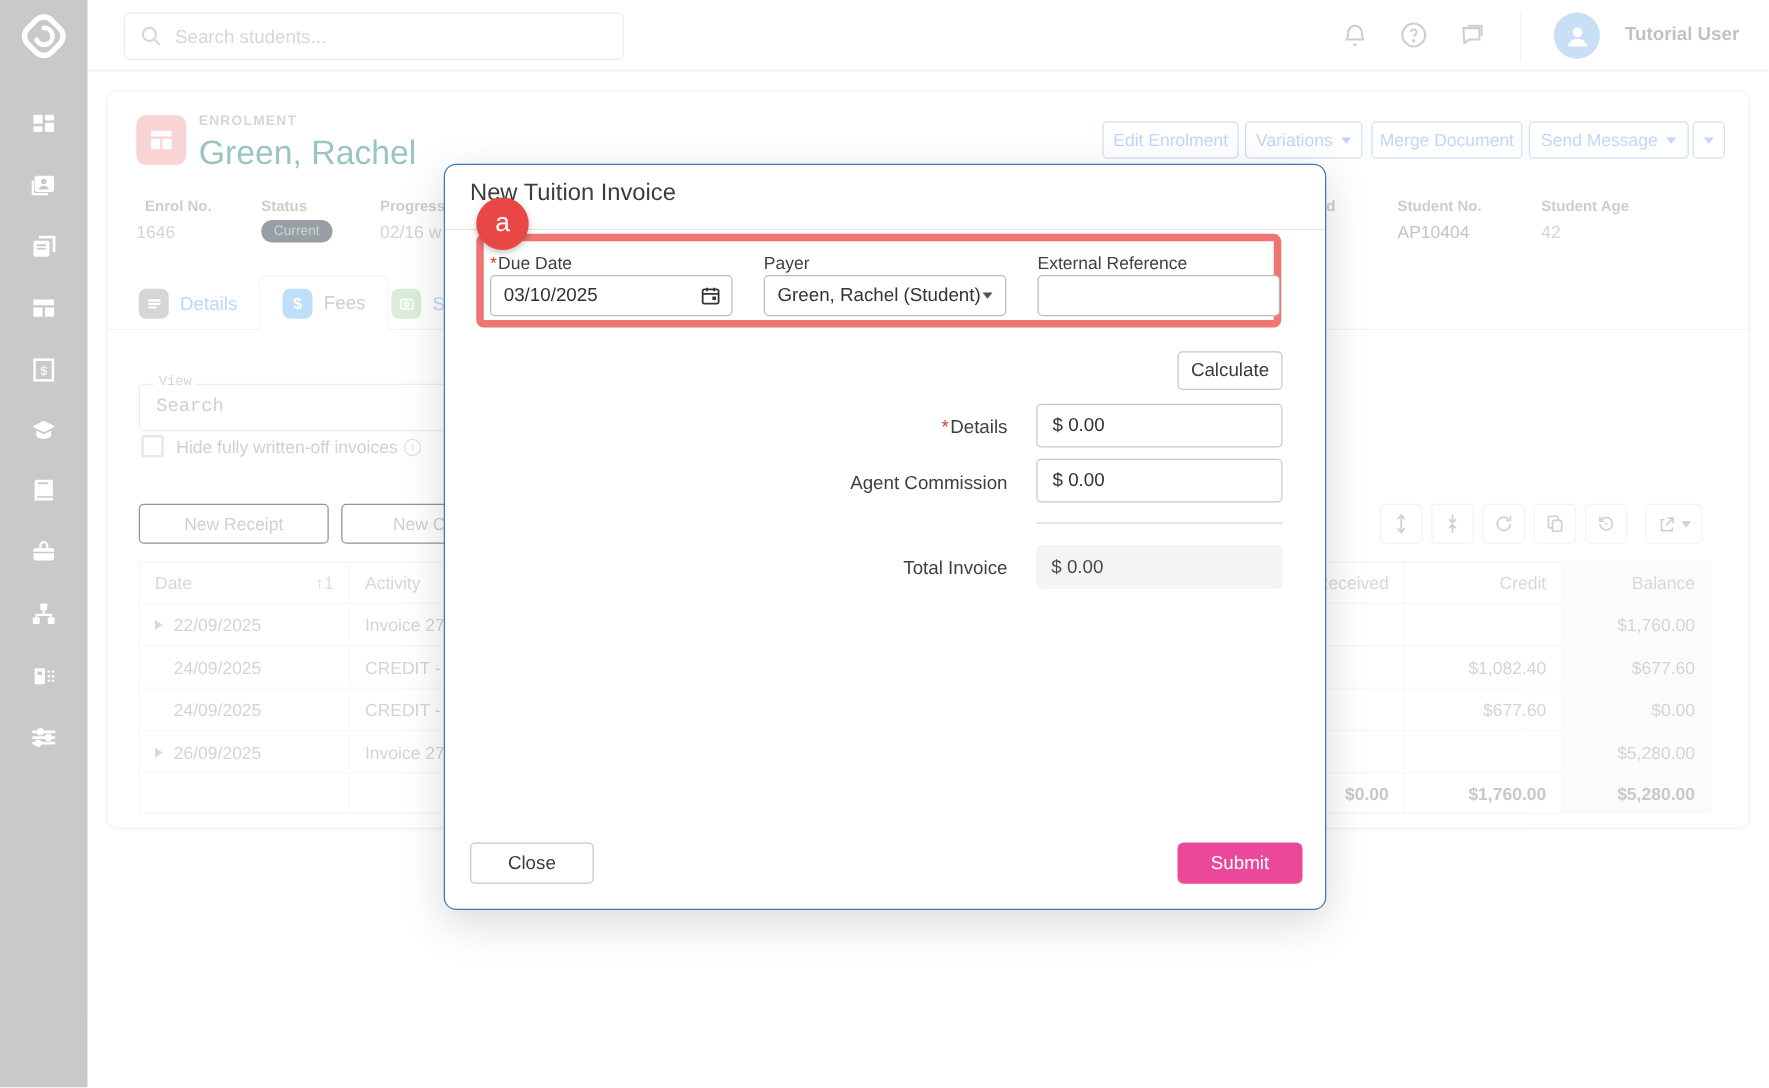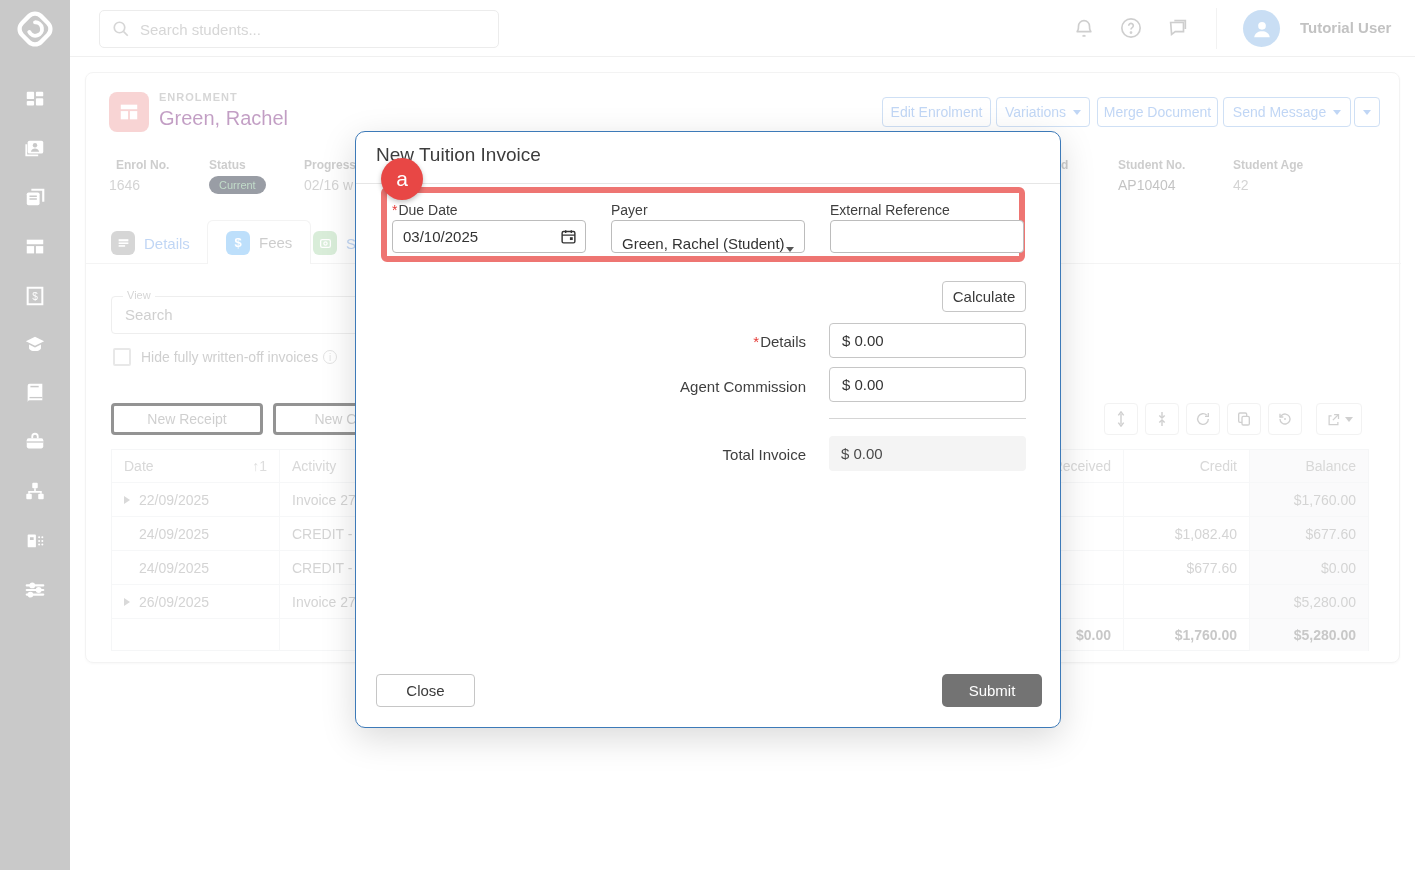--- a/index.html
+++ b/index.html
@@ -26,51 +26,51 @@
   .avatar { position:absolute; left:1173px; top:10px; width:37px; height:37px; border-radius:50%;
     background:#7fb3e6; color:#fff; display:flex; align-items:center; justify-content:center; }
   .user-name { position:absolute; left:1230px; top:19px; font-size:15px; font-weight:bold; color:#6f6f6f; }
 
   .card { position:absolute; left:85px; top:72px; width:1315px; height:591px; background:#fff;
     border:1px solid #e3e3e3; border-radius:8px; box-shadow:0 1px 3px rgba(0,0,0,.08); }
 
   .ent-icon { position:absolute; left:23px; top:19px; width:40px; height:40px; border-radius:8px;
     background:#ef9a9a; color:#fff; display:flex; align-items:center; justify-content:center; }
   .ent-label { position:absolute; left:73px; top:18px; font-size:11px; letter-spacing:1px; color:#9e9e9e; font-weight:bold; }
-  .ent-title { position:absolute; left:73px; top:34px; font-size:20px; color:#701a75; }
+  .ent-title { position:absolute; left:73px; top:34px; font-size:27px; color:#0f766e; }
 
   .hbtn { position:absolute; top:24px; height:30px; border:1px solid #8fb6e8; border-radius:4px;
     background:#fff; color:#6c9fe8; font-size:14px; display:flex; align-items:center; justify-content:center; gap:7px; }
   .caret { width:0; height:0; border-left:4px solid transparent; border-right:4px solid transparent;
     border-top:5px solid currentColor; display:inline-block; }
 
   .info-label { position:absolute; top:85px; font-size:12px; font-weight:bold; color:#8a8a8a; }
   .info-value { position:absolute; top:104px; font-size:14px; color:#9a9a9a; }
   .badge { position:absolute; top:103px; background:#0f172a; color:#6fae83; font-size:11px;
     padding:3px 10px; border-radius:10px; }
   .link { color:#737373; }
 
   .tabs-line { position:absolute; left:0; top:190px; width:1315px; height:1px; background:#e6e6e6; }
   .tab { position:absolute; top:150px; height:40px; display:flex; align-items:center; gap:9px; font-size:15px; }
   .tab-ic { width:24px; height:24px; border-radius:6px; color:#fff; display:flex; align-items:center;
     justify-content:center; font-size:13px; font-weight:bold; }
   .tab-active { top:147px; height:44px; background:#fff; border:1px solid #e3e3e3; border-bottom:none;
     border-radius:6px 6px 0 0; padding:0 18px; }
 
-  .view-field { position:absolute; left:25px; top:223px; width:430px; height:38px; border:1px solid #d7d7d7;
-    border-radius:4px; }
+  .view-field { position:absolute; left:25px; top:234px; width:430px; height:38px; border:1px solid #d7d7d7;
+    border-radius:4px;font-family:Liberation Mono, monospace; }
   .view-label { position:absolute; left:11px; top:-8px; background:#fff; padding:0 4px; font-size:11px; color:#9e9e9e; }
   .view-value { position:absolute; left:13px; top:9px; font-size:15px; color:#8f8f8f; }
 
   .checkbox { position:absolute; left:27px; top:275px; width:18px; height:18px; border:2px solid #c9c9c9; border-radius:2px; }
   .cb-label { position:absolute; left:55px; top:276px; font-size:14px; color:#8f8f8f; }
   .info-i { display:inline-block; width:14px; height:14px; border:1px solid #bdbdbd; border-radius:50%;
     font-size:10px; text-align:center; line-height:13px; color:#bdbdbd; margin-left:5px; vertical-align:1px; }
 
-  .gbtn { position:absolute; top:330px; height:32px; width:152px; border:3px solid #000000; border-radius:4px;
+  .gbtn { position:absolute; top:330px; height:32px; width:152px; border:1px solid #000000; border-radius:4px;
     background:#fff; color:#8f8f8f; font-size:14px; display:flex; align-items:center; justify-content:center; }
   .tool-btn { position:absolute; top:330px; height:32px; width:34px; border:1px solid #e2e2e2; border-radius:4px;
     background:#fff; color:#8f8f8f; display:flex; align-items:center; justify-content:center; gap:4px; }
 
   .ftable { position:absolute; left:25px; top:376px; width:1258px; height:202px; border:1px solid #e8eaed; font-size:14px; }
   .frow { position:absolute; left:0; width:1256px; height:34px; border-bottom:1px solid #eceef0; }
   .fcell { position:absolute; top:0; height:100%; display:flex; align-items:center; padding:0 12px; color:#9a9a9a;
     border-right:1px solid #eceef0; }
   .num { justify-content:flex-end; }
   .c-date { left:0; width:168px; }
@@ -91,35 +91,35 @@
   .m-div { position:absolute; left:0; top:51px; width:100%; height:1px; background:#e6e6e6; }
   .hl-box { position:absolute; left:25px; top:55px; width:644px; height:75px; border:6px solid #ee7572; border-radius:6px; }
   .hl-badge { position:absolute; left:25px; top:26px; width:42px; height:42px; border-radius:50%; background:#e84745;
     color:#fff; font-size:21px; display:flex; align-items:center; justify-content:center;
     box-shadow:0 2px 5px rgba(0,0,0,.25); z-index:3; }
   .f-label { position:absolute; top:70px; font-size:14px; color:#3f3f3f; }
   .req::before { content:"*"; color:#e53935; margin-right:1px; }
   .m-input { position:absolute; top:88px; width:194px; height:33px; border:1px solid #bcbcbc; border-radius:4px;
     font-size:15px; color:#333; padding:0 10px; font-family:"Liberation Sans", sans-serif; outline:none; background:#fff; }
   .m-select { position:absolute; top:88px; left:255px; width:194px; height:33px; border:1px solid #bcbcbc;
-    border-radius:4px; font-size:15px; color:#333; padding:0 10px; display:flex; align-items:flex-end; background:#fff; }
+    border-radius:4px; font-size:15px; color:#333; padding:0 10px; display:flex; align-items:center; background:#fff; }
   .m-select .caret { border-top-color:#555; margin-left:auto; }
   .cal-icon { position:absolute; right:9px; top:8px; color:#333; }
   .calc-btn { position:absolute; left:586px; top:149px; width:84px; height:31px; background:#fff;
     border:1px solid #c6c6c6; border-radius:4px; font-size:15px; color:#3a3a3a;
     font-family:"Liberation Sans", sans-serif; }
   .amt-label { position:absolute; left:150px; width:300px; text-align:right; font-size:15px; color:#3f3f3f; }
   .amt-input { position:absolute; left:473px; width:197px; height:35px; border:1px solid #c6c6c6; border-radius:4px;
     font-size:15px; color:#333; padding:0 12px; font-family:"Liberation Sans", sans-serif; outline:none; }
   .sum-div { position:absolute; left:473px; top:286px; width:197px; height:1px; background:#d5d5d5; }
   .total-input { border:none; background:#f4f4f4; color:#4a4a4a; }
   .close-btn { position:absolute; left:20px; top:542px; width:99px; height:33px; background:#fff;
     border:1px solid #c6c6c6; border-radius:4px; font-size:15px; color:#3a3a3a;
     font-family:"Liberation Sans", sans-serif; }
-  .submit-btn { position:absolute; left:586px; top:542px; width:100px; height:33px; background:#737373;
+  .submit-btn { position:absolute; left:586px; top:542px; width:100px; height:33px; background:#ec4899;
     border:none; border-radius:5px; font-size:15px; color:#fff; font-family:"Liberation Sans", sans-serif; }
 
   svg { display:block; }
 </style>
 </head>
 <body>
 
 <div class="app">
 
   <div class="bg-app">

